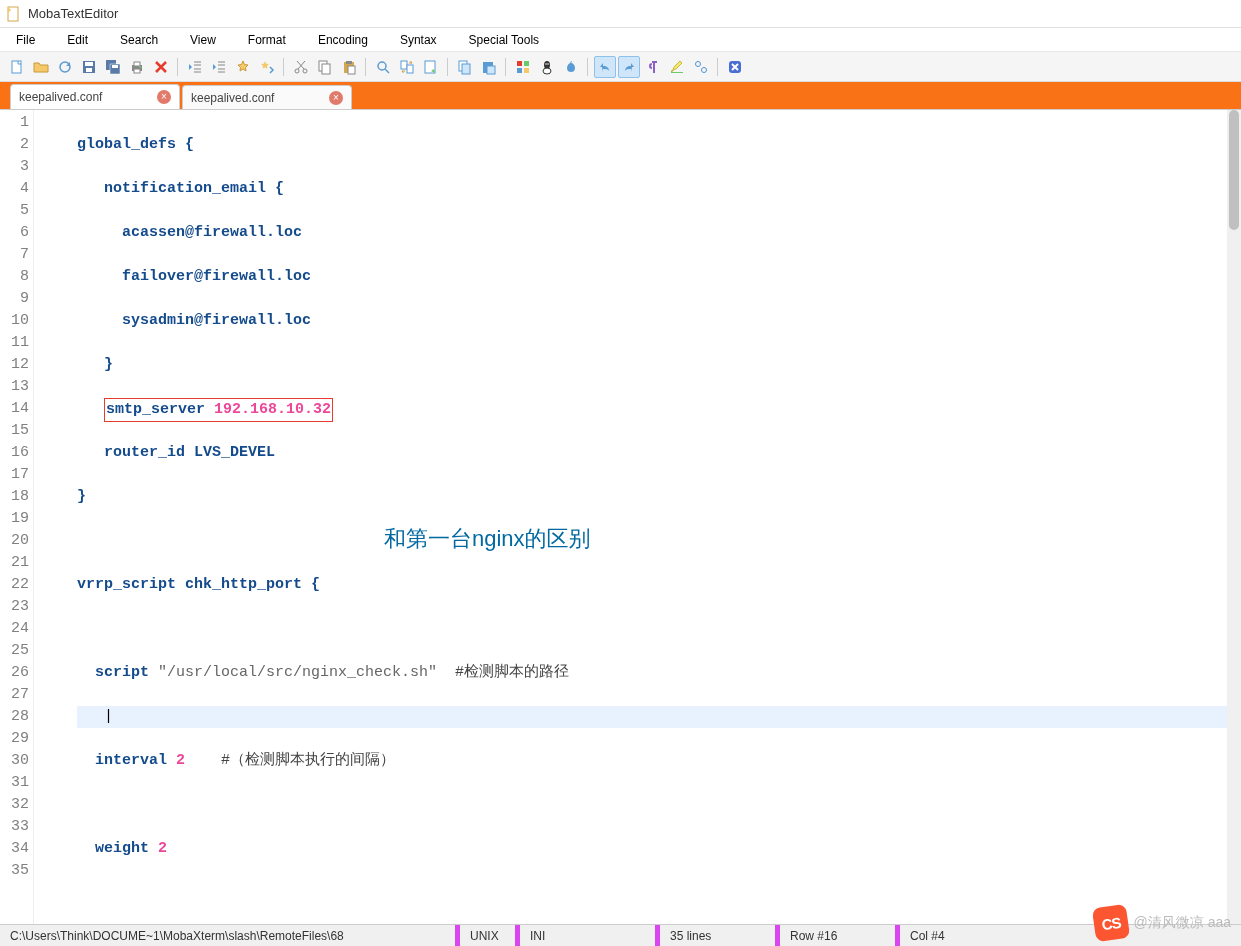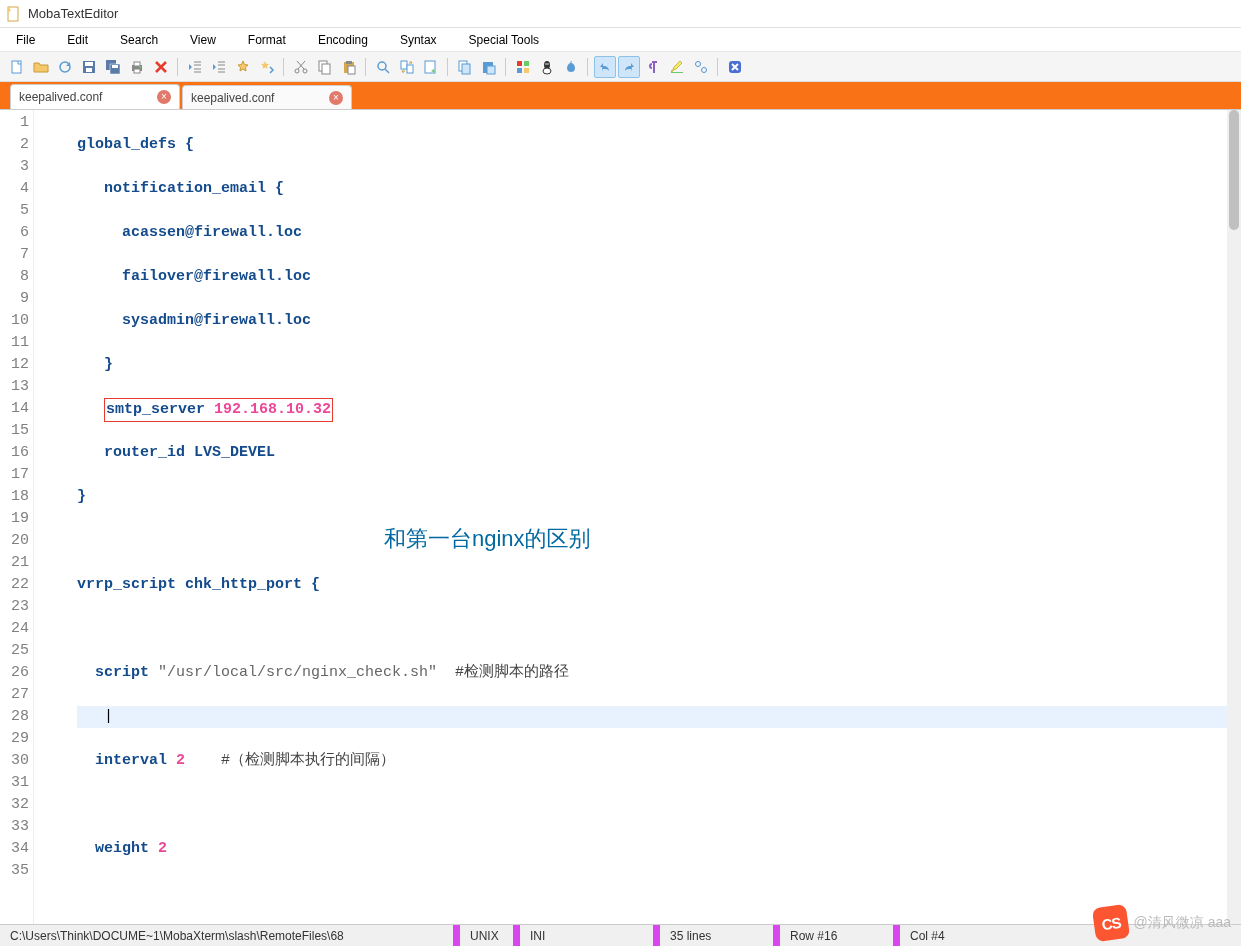--- a/index.html
+++ b/index.html
@@ -27,21 +27,21 @@
   .cl.cur { background: #e8f2fe; }
   .kw { color: #144b8c; font-weight: bold; }
   .str { color: #666; }
   .num { color: #ec4899; font-weight: bold; text-align: right; }
   .cmt { color: #444; }
   .boxred { border: 1px solid #e63c2e; padding: 0 1px; display: inline-block; }
   .annot { position: absolute; color: #0369a1; font-family: 'Microsoft YaHei', SimSun, sans-serif; font-size: 22px; }
   .sb { position: absolute; right: 0; top: 110px; bottom: 22px; width: 14px; background: #f0f0f0; }
   .sb-thumb { position: absolute; top: 0; height: 120px; left: 2px; right: 2px; background: #c0c0c0; border-radius: 6px; }
   .statusbar { position: absolute; bottom: 0; left: 0; right: 0; height: 22px; background: #f0f0f0; border-top: 1px solid #ccc; display: flex; align-items: center; font-size: 12px; color: #333; }
-  .sb-cell { padding: 0 10px; border-right: 7px solid #d946ef; height: 100%; display: flex; align-items: center; }
+  .sb-cell { padding: 0 10px; border-right: 5px solid #d946ef; height: 100%; display: flex; align-items: center; }
   .watermark { position: absolute; right: 10px; bottom: 6px; display:flex; align-items:center; gap:6px; }
   .wm-badge { width: 34px; height: 34px; background: #fc5531; border-radius: 8px; transform: rotate(-8deg); display:flex; align-items:center; justify-content:center; color:#fff; font-weight:bold; font-size:15px; letter-spacing:-1px;}
   .wm-text { color:#bbb; font-size:14px; }
 </style>
 </head>
 <body>
 
 <div class="titlebar">
   <svg class="title-icon" viewBox="0 0 16 16">
       <rect x="2" y="1" width="10" height="14" fill="#fff" stroke="#d4a84b"></rect>

